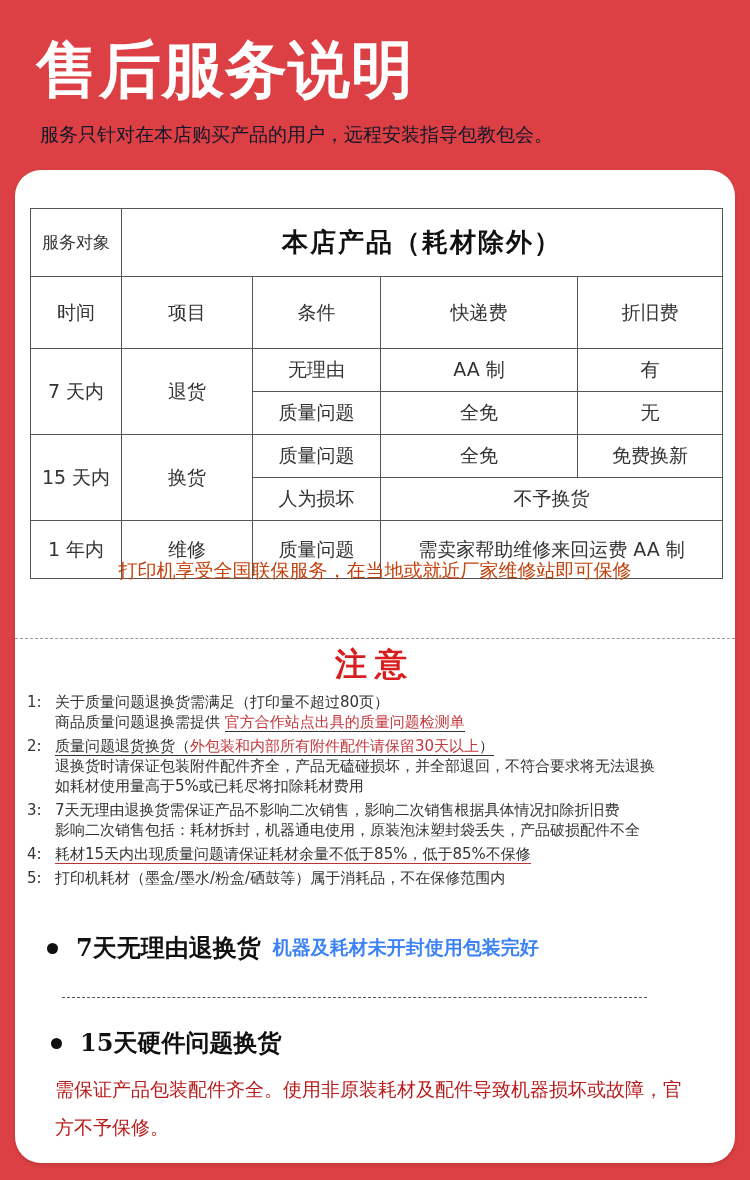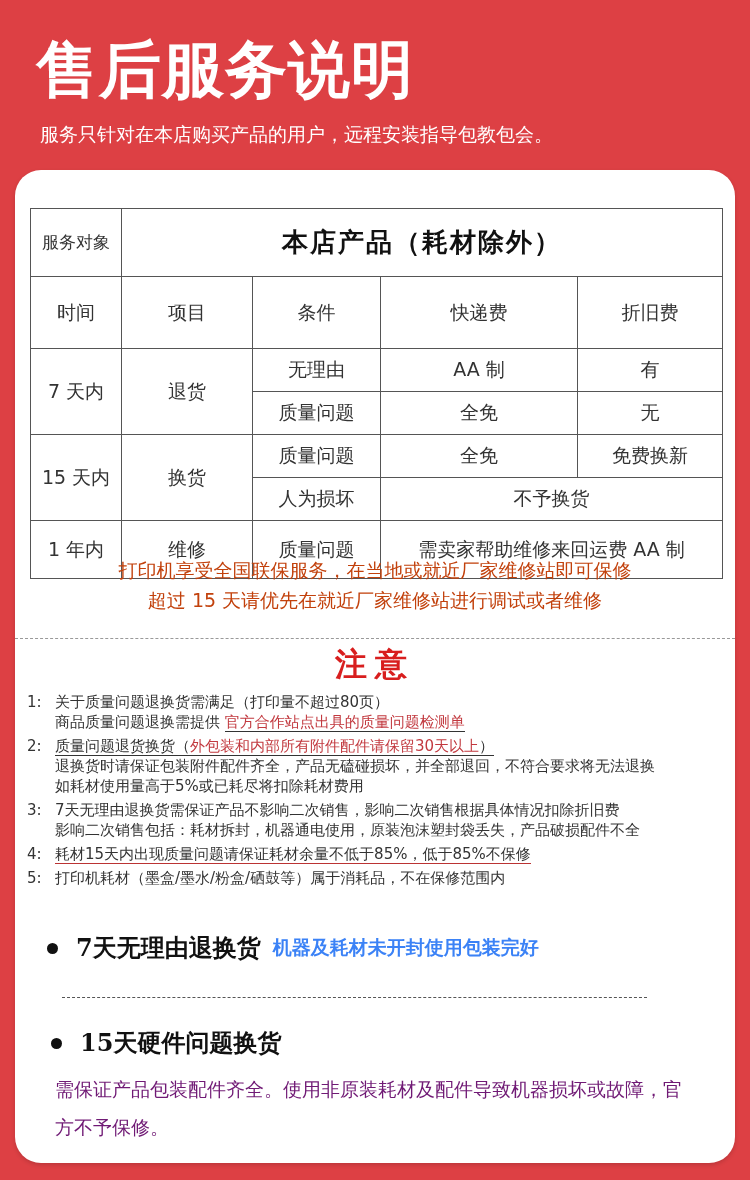--- a/index.html
+++ b/index.html
@@ -10,21 +10,21 @@
     }
     .page { position: relative; width: 750px; height: 1028px; background: #dd4044; }
 
     .hdr-title {
       position: absolute; left: 36px; top: 32px;
       color: #ffffff; font-size: 62px; font-weight: bold; letter-spacing: 1px;
       line-height: 76px;
     }
     .hdr-sub {
       position: absolute; left: 40px; top: 120px;
-      color: #ffffff; font-size: 19px; line-height: 28px;
+      color: #0f172a; font-size: 19px; line-height: 28px;
     }
 
     .card {
       position: absolute; left: 15px; top: 170px; width: 720px; height: 993px;
       background: #ffffff; border-radius: 26px;
       box-shadow: 0 2px 4px rgba(0,0,0,0.15);
     }
 
     
     .tbl {
@@ -83,21 +83,21 @@
     .b1 { top: 762px; }
     .b2 { top: 857px; left: 36px; }
 
     .dash2 {
       position: absolute; left: 47px; top: 827px; width: 585px; height: 0;
       border-top: 1.5px dashed #555;
     }
 
     .para {
       position: absolute; left: 40px; top: 900px; width: 640px;
-      color: #701a75; font-size: 19px; line-height: 38px;
+      color: #b91c1c; font-size: 19px; line-height: 38px;
     }
   </style>
 </head>
 <body>
 
 <div class="page">
   <div class="hdr-title">售后服务说明</div>
   <div class="hdr-sub">服务只针对在本店购买产品的用户，远程安装指导包教包会。</div>
 
   <div class="card">
@@ -148,21 +148,20 @@
       <tr class="r5">
         <td>1 年内</td>
         <td>维修</td>
         <td>质量问题</td>
         <td colspan="2">需卖家帮助维修来回运费 AA 制</td>
       </tr>
     </tbody>
       </table>
 
     <div class="info info1">打印机享受全国联保服务，在当地或就近厂家维修站即可保修</div>
-    <div class="info info2">超过 15 天请优先在就近厂家维修站进行调试或者维修</div>
 
     <div class="dash1"></div>
 
     <div class="notice-title">注意</div>
 
     <div class="notes">
       <div class="note">
         <span class="num">1:</span>
         <span class="line">关于质量问题退换货需满足（打印量不超过80页）</span>
         <span class="line"><span>商品质量问题退换需提供 </span><span class="hl ul-dark">官方合作站点出具的质量问题检测单</span></span>

